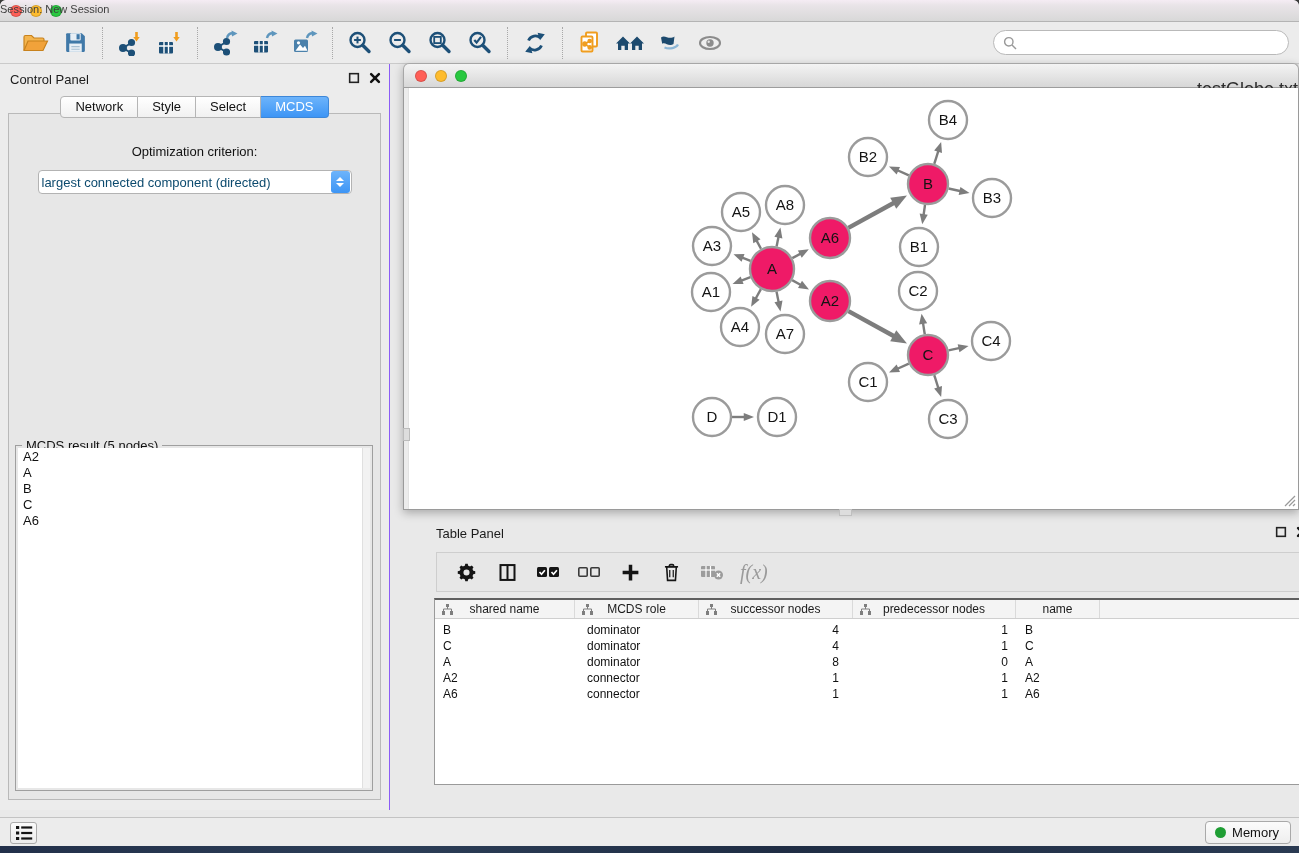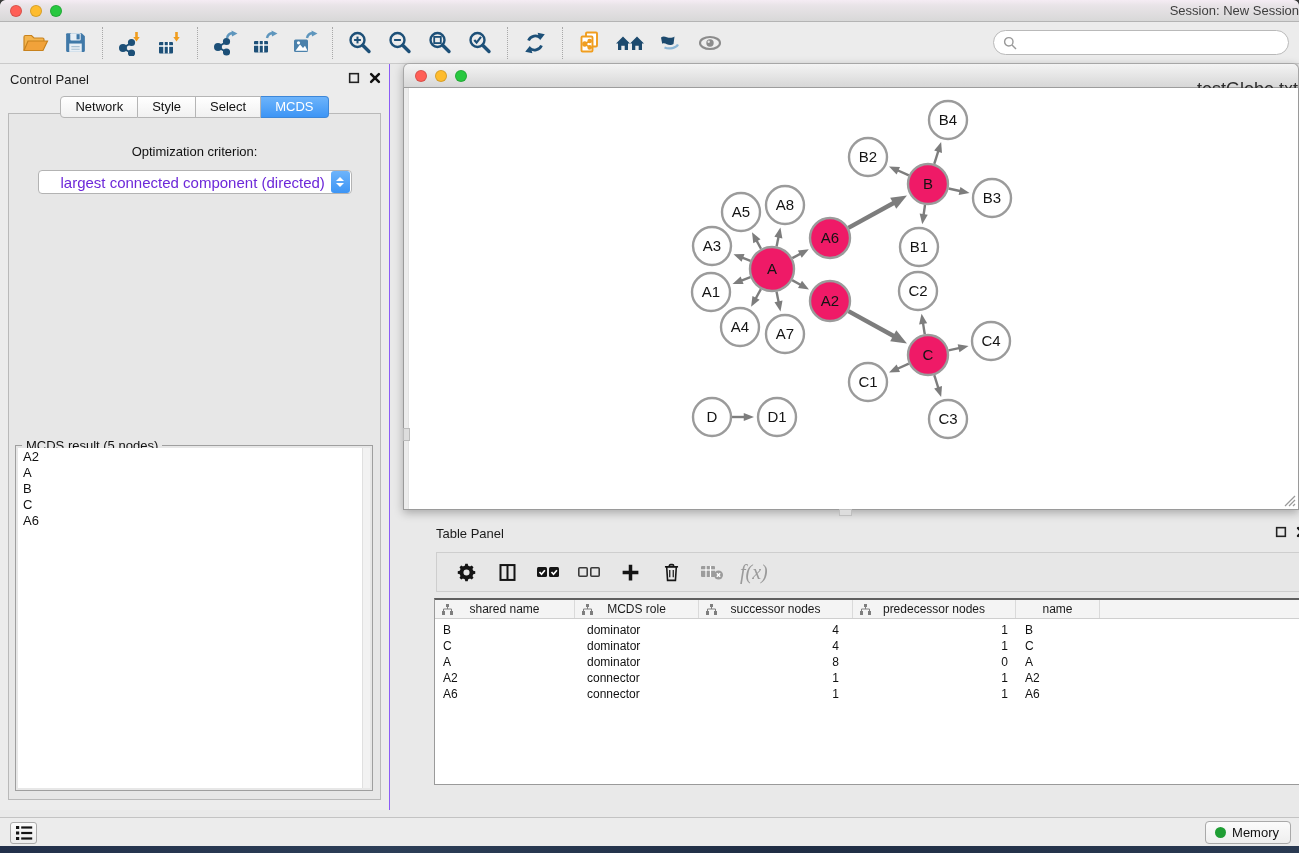--- a/index.html
+++ b/index.html
@@ -3,21 +3,21 @@
 <meta charset="utf-8">
 <style>
 *{margin:0;padding:0;box-sizing:border-box}
 html,body{background:#3a3a3a}
 body{font-family:"Liberation Sans",sans-serif}
 .screen{position:relative;width:1299px;height:853px;background:#e9e9e9;overflow:hidden;border-radius:6px 6px 0 0}
 
 .titlebar{position:absolute;left:0;top:0;width:100%;height:22px;background:linear-gradient(#f5ecf4,#e9e4e8 25%,#d8d8d8);border-bottom:1px solid #b4b4b4;border-radius:6px 6px 0 0}
 .lights{position:absolute;left:10px;top:5px;display:flex;gap:8px}
 .light{width:12px;height:12px;border-radius:50%;border:1px solid rgba(0,0,0,.15)}
-.title-text{position:absolute;width:100%;text-align:right;top:3px;font-size:13px;color:#3e3e3e}
+.title-text{position:absolute;width:100%;text-align:left;top:3px;font-size:11px;color:#3e3e3e}
 
 .toolbar{position:absolute;left:0;top:22px;width:100%;height:42px;background:#ececec;border-bottom:1px solid #cacaca;display:flex;align-items:center;padding-left:8px}
 .tb-group{display:flex;align-items:center;gap:4px;padding:0 9px}
 .tb-sep{width:0;height:32px;border-left:1px dotted #a8a8a8}
 .tb-icon{width:36px;height:32px;display:flex;align-items:center;justify-content:center;cursor:default}
 .search-wrap{margin-left:auto;margin-right:10px;width:296px;height:25px;background:#fff;border:1px solid #b9b9b9;border-radius:13px;display:flex;align-items:center;padding-left:9px;gap:5px}
 .search-input{border:none;outline:none;flex:1;font-size:13px;background:transparent;height:20px}
 
 .cpanel{position:absolute;left:0;top:64px;width:390px;height:746px;background:#ececec;border-right:1px solid #8b5cf6}
 .panel-head{position:relative;height:30px}
@@ -25,21 +25,21 @@
 .panel-ctrls{position:absolute;right:8px;top:8px;display:flex;gap:9px;align-items:center}
 .panel-ctrls span{display:flex;cursor:default}
 .cp-tabs{display:flex;justify-content:center;margin-top:2px;position:relative;z-index:2}
 .cp-tab{height:22px;line-height:20px;padding:0 14px;font-size:13px;background:linear-gradient(#ffffff,#f1f1f1);border:1px solid #b5b5b5;border-left:none;color:#111;cursor:default}
 .cp-tab:first-child{border-left:1px solid #b5b5b5;border-radius:4px 0 0 4px}
 .cp-tab:last-child{border-radius:0 4px 4px 0}
 .cp-tab.sel{background:linear-gradient(#6db4fb,#3d95f5);border-color:#3d87d8;color:#fff}
 .cp-content{position:absolute;left:8px;right:8px;top:60px;bottom:10px;background:#e7e7e7;border:1px solid #b9b9b9;margin-top:-11px;padding-top:11px}
 .opt-label{text-align:center;margin-top:19px;font-size:13px;color:#111}
 .dropdown{position:relative;margin:11px auto 0;width:314px;height:24px;background:#fff;border:1px solid #b3b3b3;border-radius:4px;display:flex;align-items:center;cursor:default}
-.dropdown .dd-text{flex:1;font-size:15px;padding-left:22px;color:#6d28d9;white-space:nowrap;overflow:hidden}
+.dropdown .dd-text{flex:1;font-size:13px;padding-left:3px;color:#0c4a6e;white-space:nowrap;overflow:hidden}
 .dd-step{width:19px;height:22px;margin-right:1px;border-radius:3px;background:linear-gradient(#6db4fb,#3d95f5);display:flex;flex-direction:column;align-items:center;justify-content:center;gap:2px}
 .dd-step i{display:block;width:0;height:0;border-left:4px solid transparent;border-right:4px solid transparent}
 .dd-up{border-bottom:4px solid #fff}.dd-dn{border-top:4px solid #fff}
 .btn-row{display:flex;justify-content:center;gap:13px;margin-top:13px}
 .mac-btn{height:22px;padding:0 15px;font-size:13px;background:linear-gradient(#ffffff,#f0f0f0);border:1px solid #b3b3b3;border-radius:4px;color:#111;cursor:default}
 .result-box{position:absolute;left:6px;right:7px;bottom:8px;top:331px;border:1px solid #9f9f9f}
 .result-legend{position:absolute;top:-8px;left:6px;background:#e7e7e7;padding:0 4px;font-size:13px;color:#111}
 .result-list{position:absolute;inset:2px;background:#fff;overflow:hidden}
 .result-scroll{position:absolute;top:0;right:0;bottom:0;width:8px;background:#f2f2f2;border-left:1px solid #e0e0e0}
 .result-item{font-size:13px;line-height:16px;padding-left:5px;color:#111}

